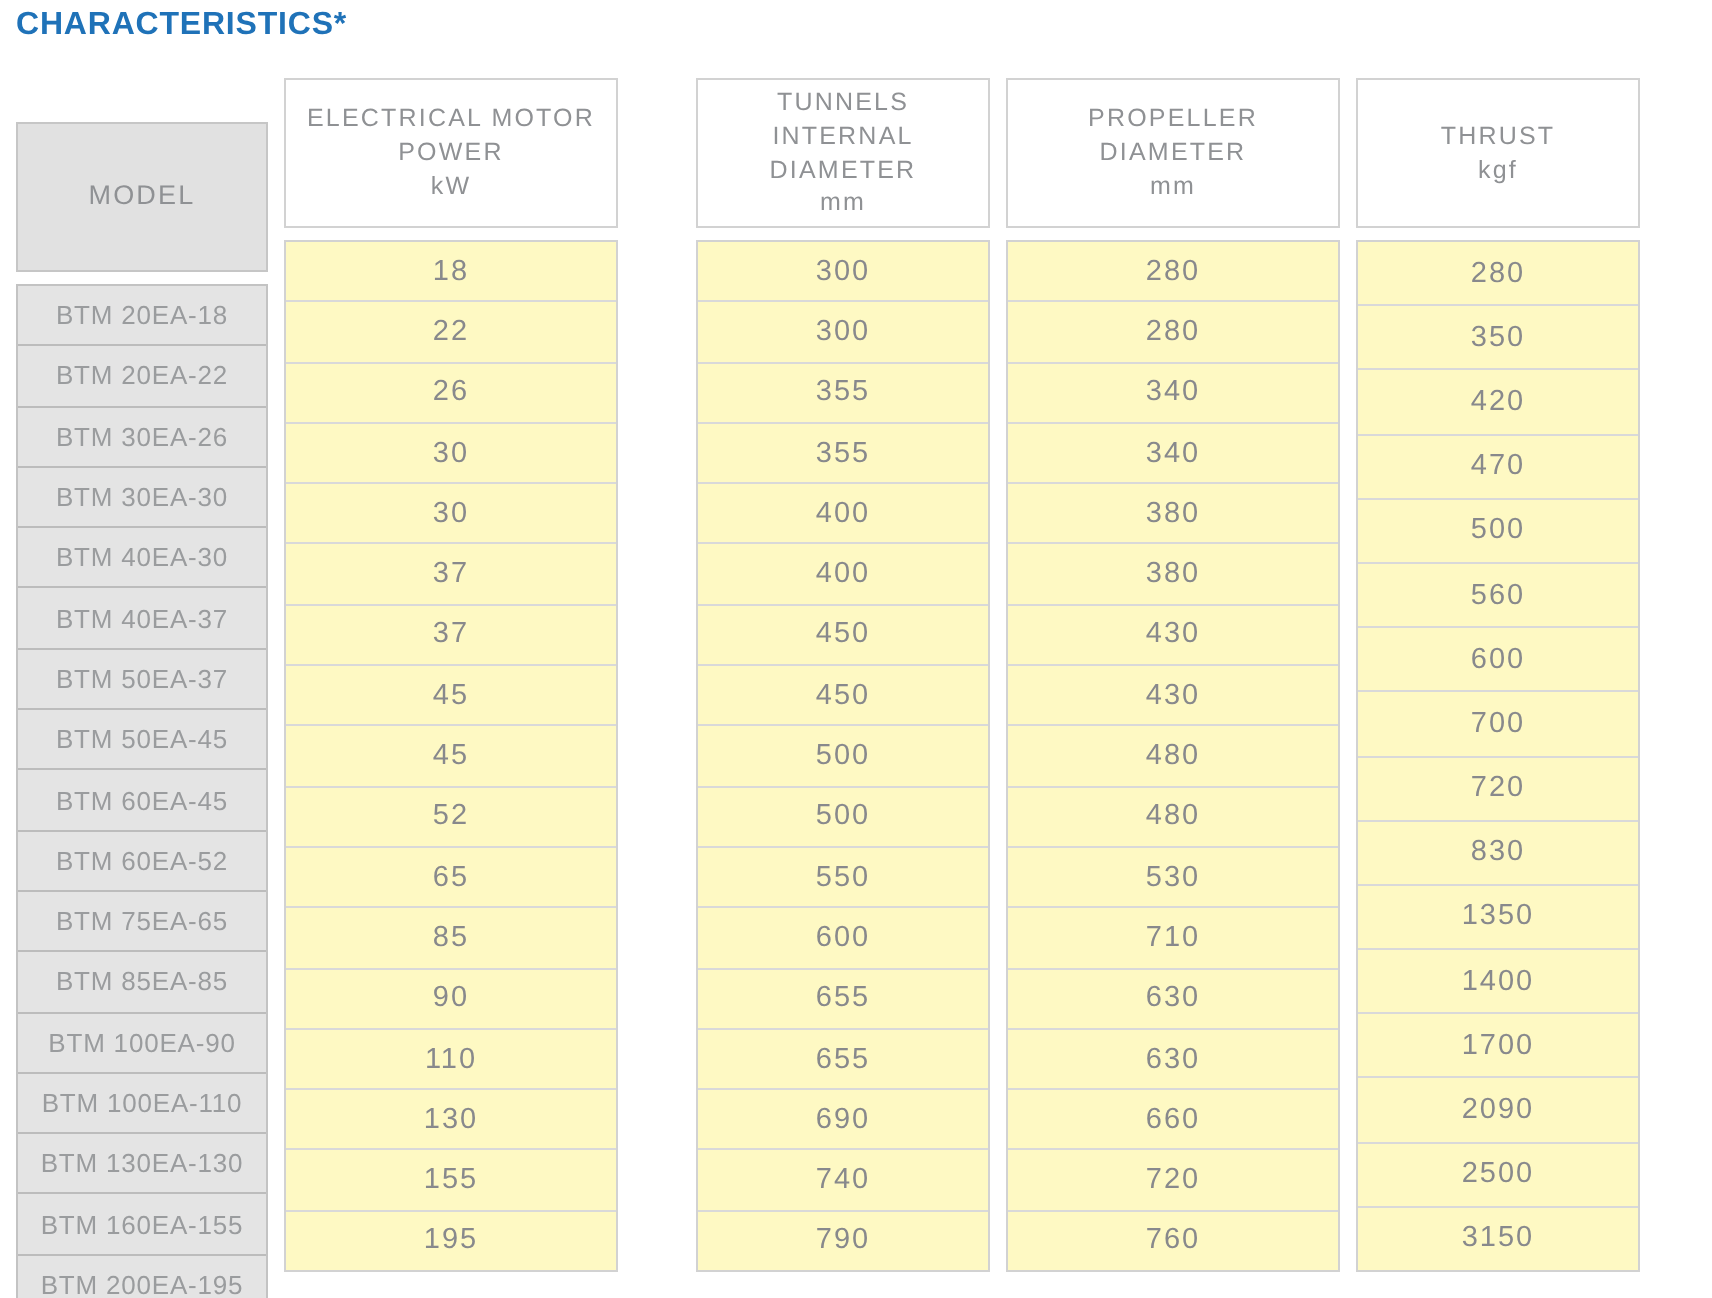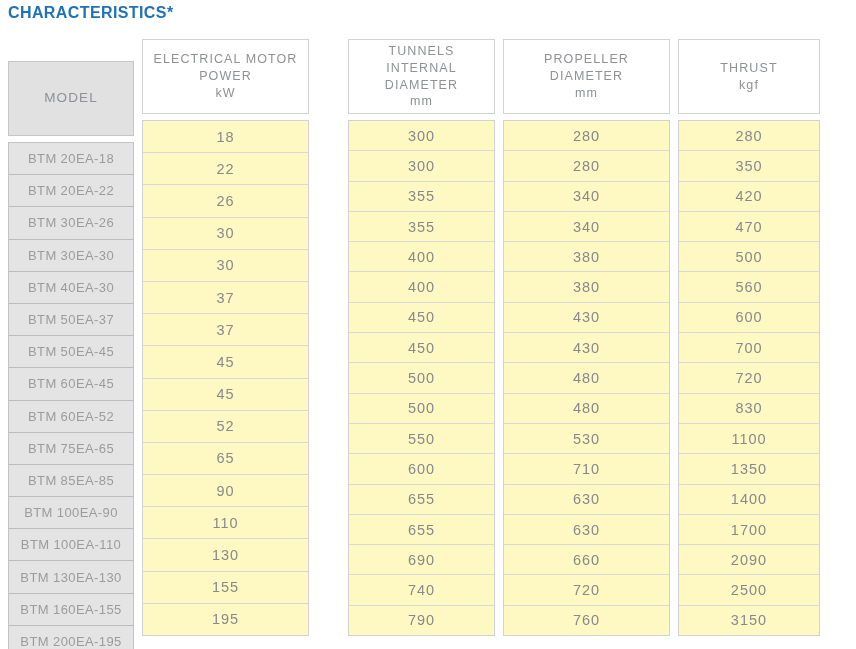--- a/index.html
+++ b/index.html
@@ -107,20 +107,21 @@
     <div class="col col-model">
       <div class="col-header">
         <span>MODEL</span>
       </div>
       <div class="col-body">
           <div class="cell">BTM 20EA-18</div>
           <div class="cell">BTM 20EA-22</div>
           <div class="cell">BTM 30EA-26</div>
           <div class="cell">BTM 30EA-30</div>
           <div class="cell">BTM 40EA-30</div>
+          <div class="cell">BTM 40EA-37</div>
           <div class="cell">BTM 50EA-37</div>
           <div class="cell">BTM 50EA-45</div>
           <div class="cell">BTM 60EA-45</div>
           <div class="cell">BTM 60EA-52</div>
           <div class="cell">BTM 75EA-65</div>
           <div class="cell">BTM 85EA-85</div>
           <div class="cell">BTM 100EA-90</div>
           <div class="cell">BTM 100EA-110</div>
           <div class="cell">BTM 130EA-130</div>
           <div class="cell">BTM 160EA-155</div>
@@ -138,20 +139,21 @@
           <div class="cell">22</div>
           <div class="cell">26</div>
           <div class="cell">30</div>
           <div class="cell">30</div>
           <div class="cell">37</div>
           <div class="cell">37</div>
           <div class="cell">45</div>
           <div class="cell">45</div>
           <div class="cell">52</div>
           <div class="cell">65</div>
+          <div class="cell">85</div>
           <div class="cell">90</div>
           <div class="cell">110</div>
           <div class="cell">130</div>
           <div class="cell">155</div>
           <div class="cell">195</div>
         </div>
     </div>
 
     <div class="col col-tunnel">
       <div class="col-header">
@@ -214,21 +216,20 @@
           <div class="cell">280</div>
           <div class="cell">350</div>
           <div class="cell">420</div>
           <div class="cell">470</div>
           <div class="cell">500</div>
           <div class="cell">560</div>
           <div class="cell">600</div>
           <div class="cell">700</div>
           <div class="cell">720</div>
           <div class="cell">830</div>
-          <div class="cell">1100</div>
           <div class="cell">1350</div>
           <div class="cell">1400</div>
           <div class="cell">1700</div>
           <div class="cell">2090</div>
           <div class="cell">2500</div>
           <div class="cell">3150</div>
         </div>
     </div>
 
   </div>

